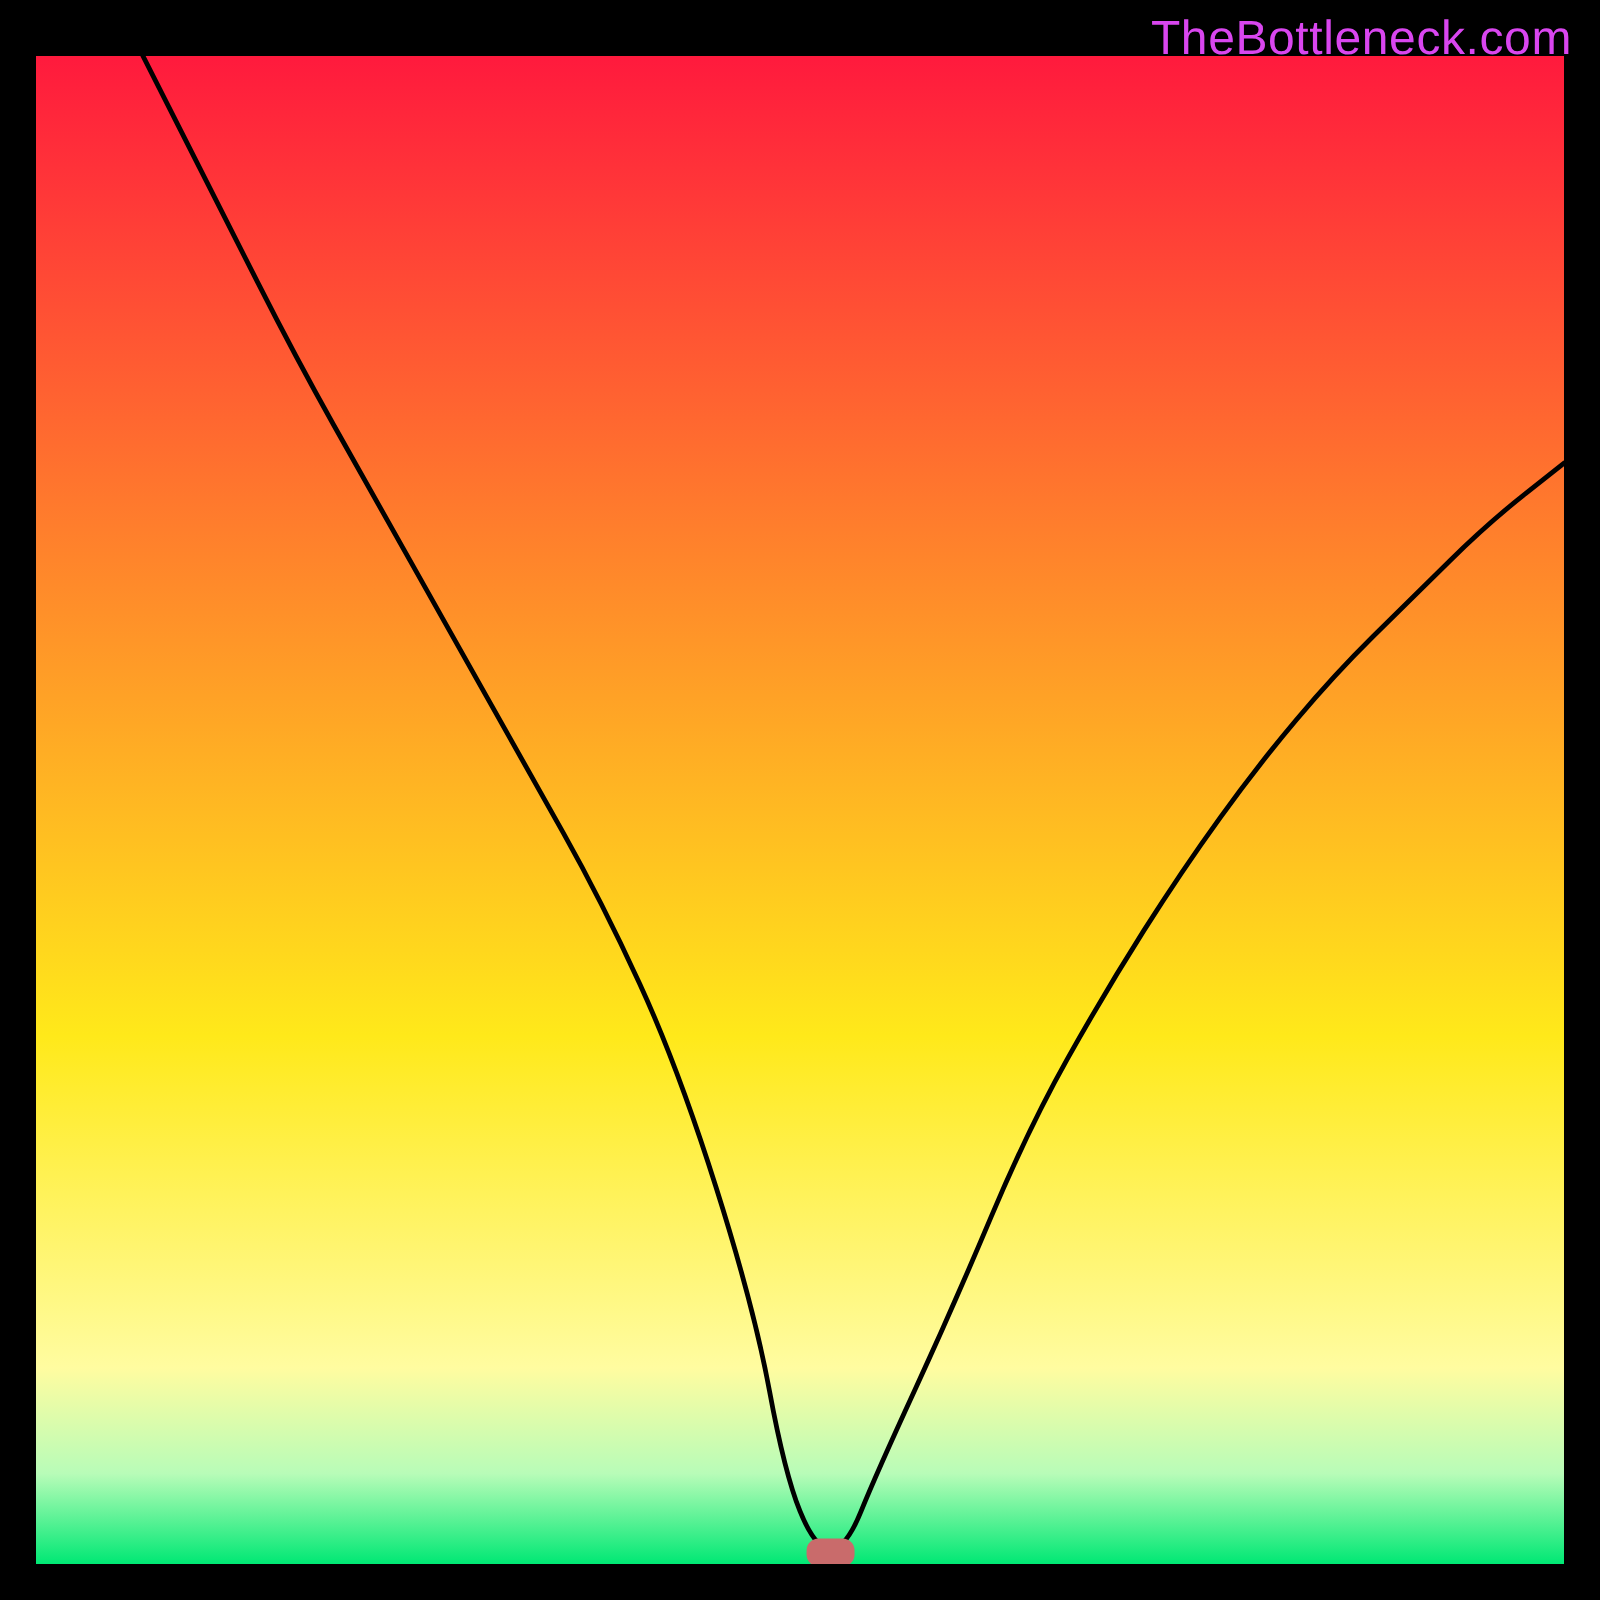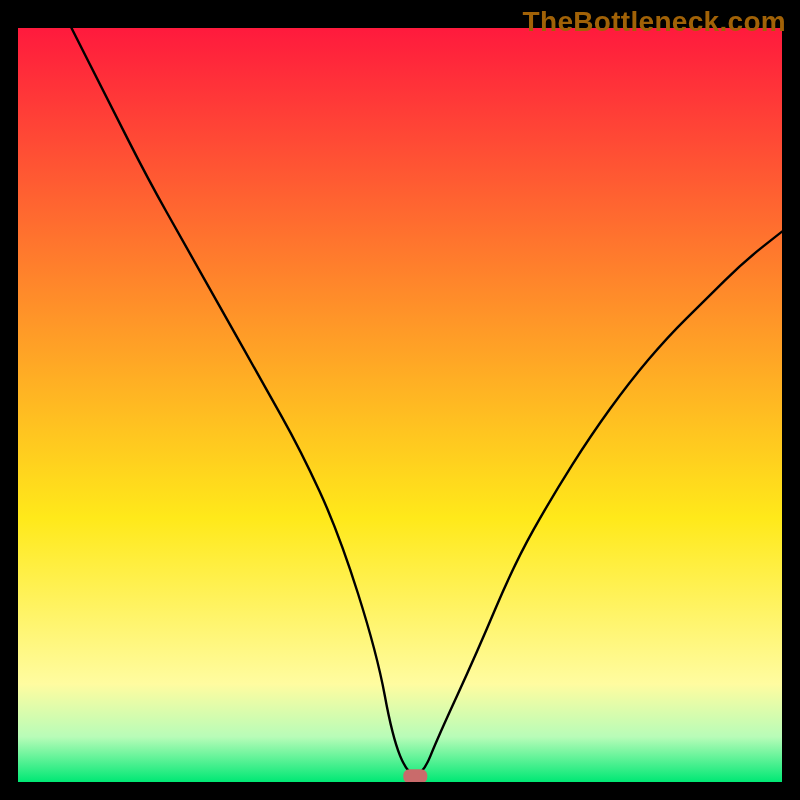--- a/index.html
+++ b/index.html
@@ -14,23 +14,23 @@
   .frame {
     position: relative;
     width: 800px;
     height: 800px;
     background: #000;
   }
   .watermark {
     position: absolute;
     top: 6px;
     right: 14px;
-    color: #a16207;
-    font-size: 28px;
-    font-weight: 700;
+    color: #d946ef;
+    font-size: 24px;
+    font-weight: 400;
     letter-spacing: 0.3px;
     z-index: 5;
   }
   .plot {
     position: absolute;
     left: 18px;
     top: 28px;
     width: 764px;
     height: 754px;
   }

